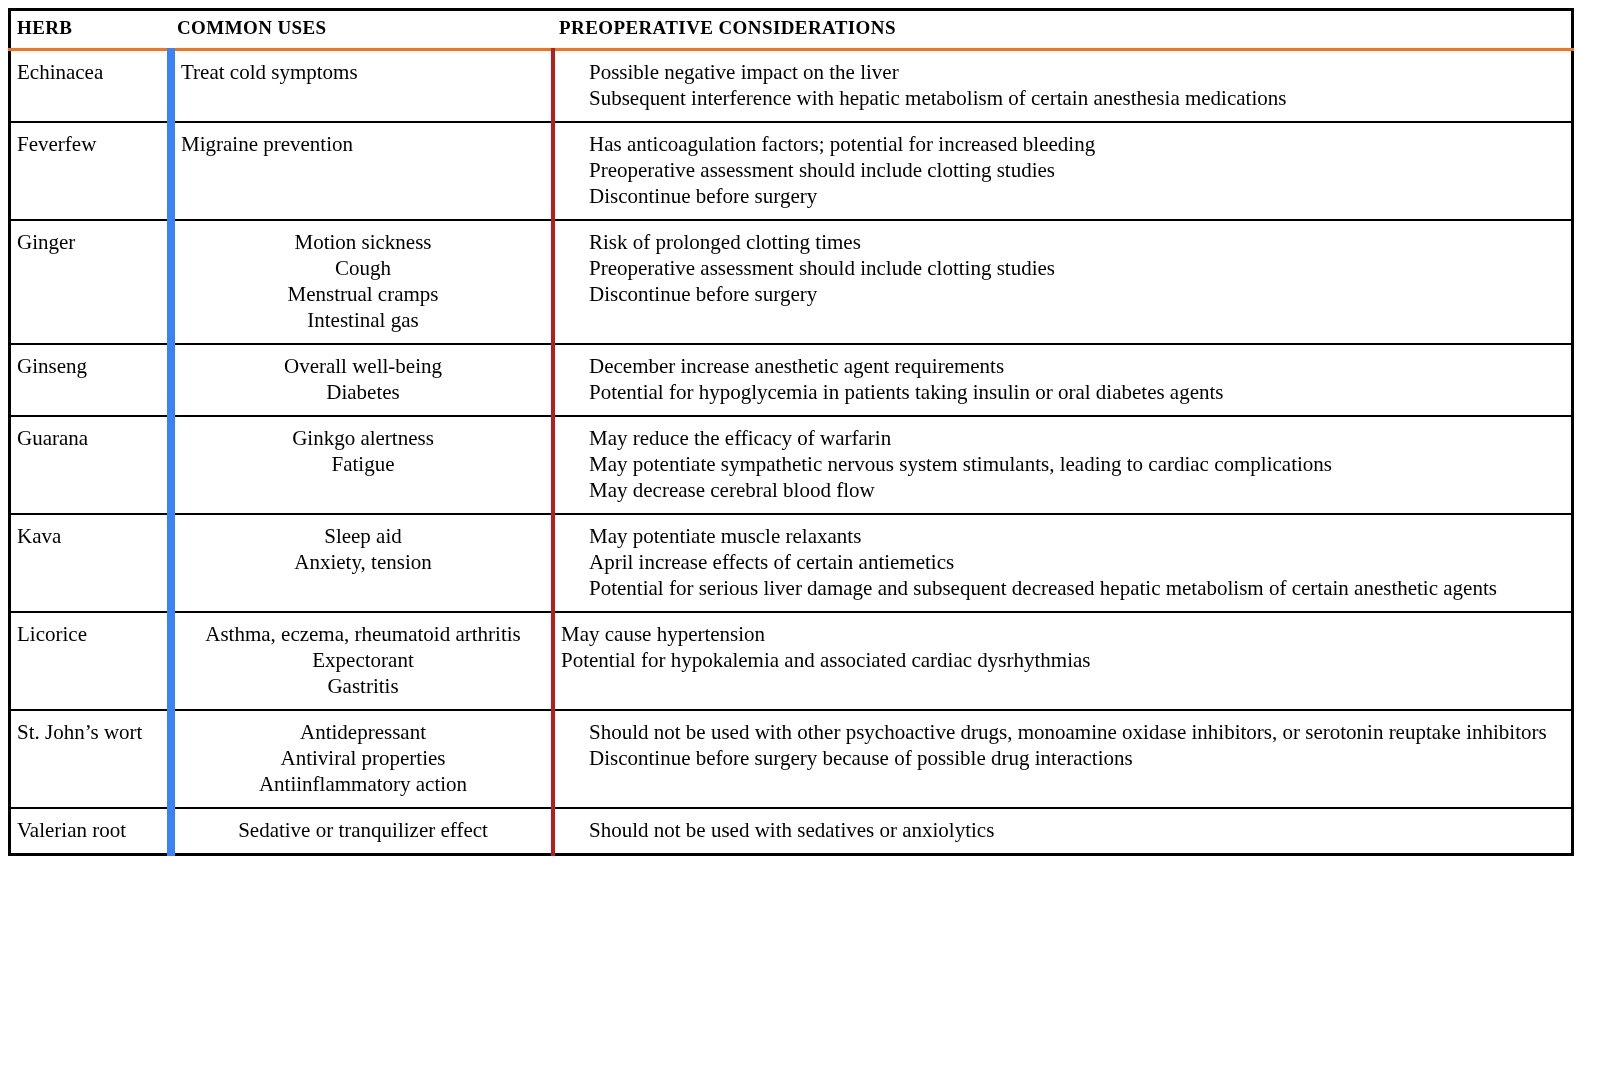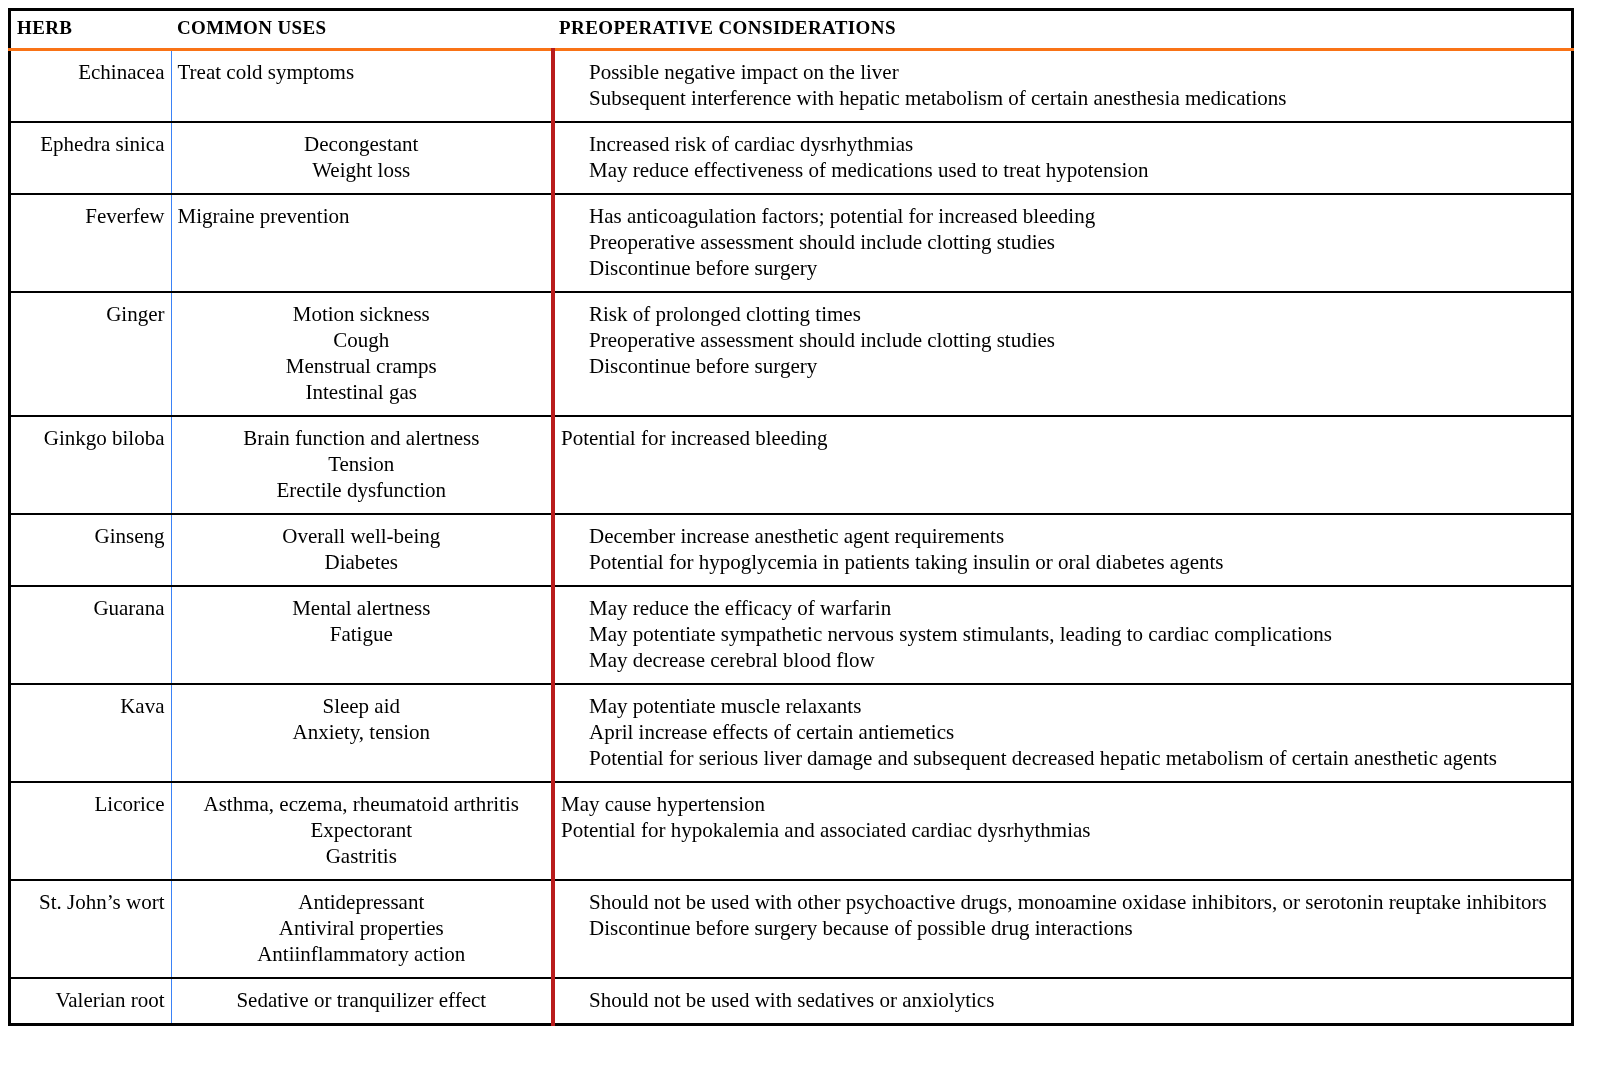--- a/index.html
+++ b/index.html
@@ -46,23 +46,22 @@
     vertical-align: top;
     font-size: 21px;
     line-height: 26px;
     padding: 8px 6px 10px 6px;
   }
   tbody tr:first-child td { border-top: none; }
 
   td.herb {
     width: 148px;
     padding-left: 9px;
-    border-right: 1px solid #3b82f6;
+    border-right: 8px solid #3b82f6;
     white-space: nowrap;
-    text-align: right;
   }
   td.uses {
     width: 370px;
     border-right: 4px solid #b91c1c;
     padding-left: 10px;
     padding-right: 4px;
   }
   td.pre {
     padding-left: 14px;
     padding-right: 4px;
@@ -104,33 +103,20 @@
             <span class="uses-inner">
               <span class="uses-line">Treat cold symptoms</span>
             </span>
           </td>
           <td class="pre pre-indent">
             <span class="pre-line">Possible negative impact on the liver</span>
             <span class="pre-line">Subsequent interference with hepatic metabolism of certain anesthesia medications</span>
           </td>
         </tr>
         <tr>
-          <td class="herb">Ephedra sinica</td>
-          <td class="uses">
-            <span class="uses-inner uses-centered">
-              <span class="uses-line">Decongestant</span>
-              <span class="uses-line">Weight loss</span>
-            </span>
-          </td>
-          <td class="pre pre-indent">
-            <span class="pre-line">Increased risk of cardiac dysrhythmias</span>
-            <span class="pre-line">May reduce effectiveness of medications used to treat hypotension</span>
-          </td>
-        </tr>
-        <tr>
           <td class="herb">Feverfew</td>
           <td class="uses">
             <span class="uses-inner">
               <span class="uses-line">Migraine prevention</span>
             </span>
           </td>
           <td class="pre pre-indent">
             <span class="pre-line">Has anticoagulation factors; potential for increased bleeding</span>
             <span class="pre-line">Preoperative assessment should include clotting studies</span>
             <span class="pre-line">Discontinue before surgery</span>
@@ -146,50 +132,37 @@
               <span class="uses-line">Intestinal gas</span>
             </span>
           </td>
           <td class="pre pre-indent">
             <span class="pre-line">Risk of prolonged clotting times</span>
             <span class="pre-line">Preoperative assessment should include clotting studies</span>
             <span class="pre-line">Discontinue before surgery</span>
           </td>
         </tr>
         <tr>
-          <td class="herb">Ginkgo biloba</td>
-          <td class="uses">
-            <span class="uses-inner uses-centered">
-              <span class="uses-line">Brain function and alertness</span>
-              <span class="uses-line">Tension</span>
-              <span class="uses-line">Erectile dysfunction</span>
-            </span>
-          </td>
-          <td class="pre">
-            <span class="pre-line">Potential for increased bleeding</span>
-          </td>
-        </tr>
-        <tr>
           <td class="herb">Ginseng</td>
           <td class="uses">
             <span class="uses-inner uses-centered">
               <span class="uses-line">Overall well-being</span>
               <span class="uses-line">Diabetes</span>
             </span>
           </td>
           <td class="pre pre-indent">
             <span class="pre-line">December increase anesthetic agent requirements</span>
             <span class="pre-line">Potential for hypoglycemia in patients taking insulin or oral diabetes agents</span>
           </td>
         </tr>
         <tr>
           <td class="herb">Guarana</td>
           <td class="uses">
             <span class="uses-inner uses-centered">
-              <span class="uses-line">Mental alertness</span>
+              <span class="uses-line">Ginkgo alertness</span>
               <span class="uses-line">Fatigue</span>
             </span>
           </td>
           <td class="pre pre-indent">
             <span class="pre-line">May reduce the efficacy of warfarin</span>
             <span class="pre-line">May potentiate sympathetic nervous system stimulants, leading to cardiac complications</span>
             <span class="pre-line">May decrease cerebral blood flow</span>
           </td>
         </tr>
         <tr>

